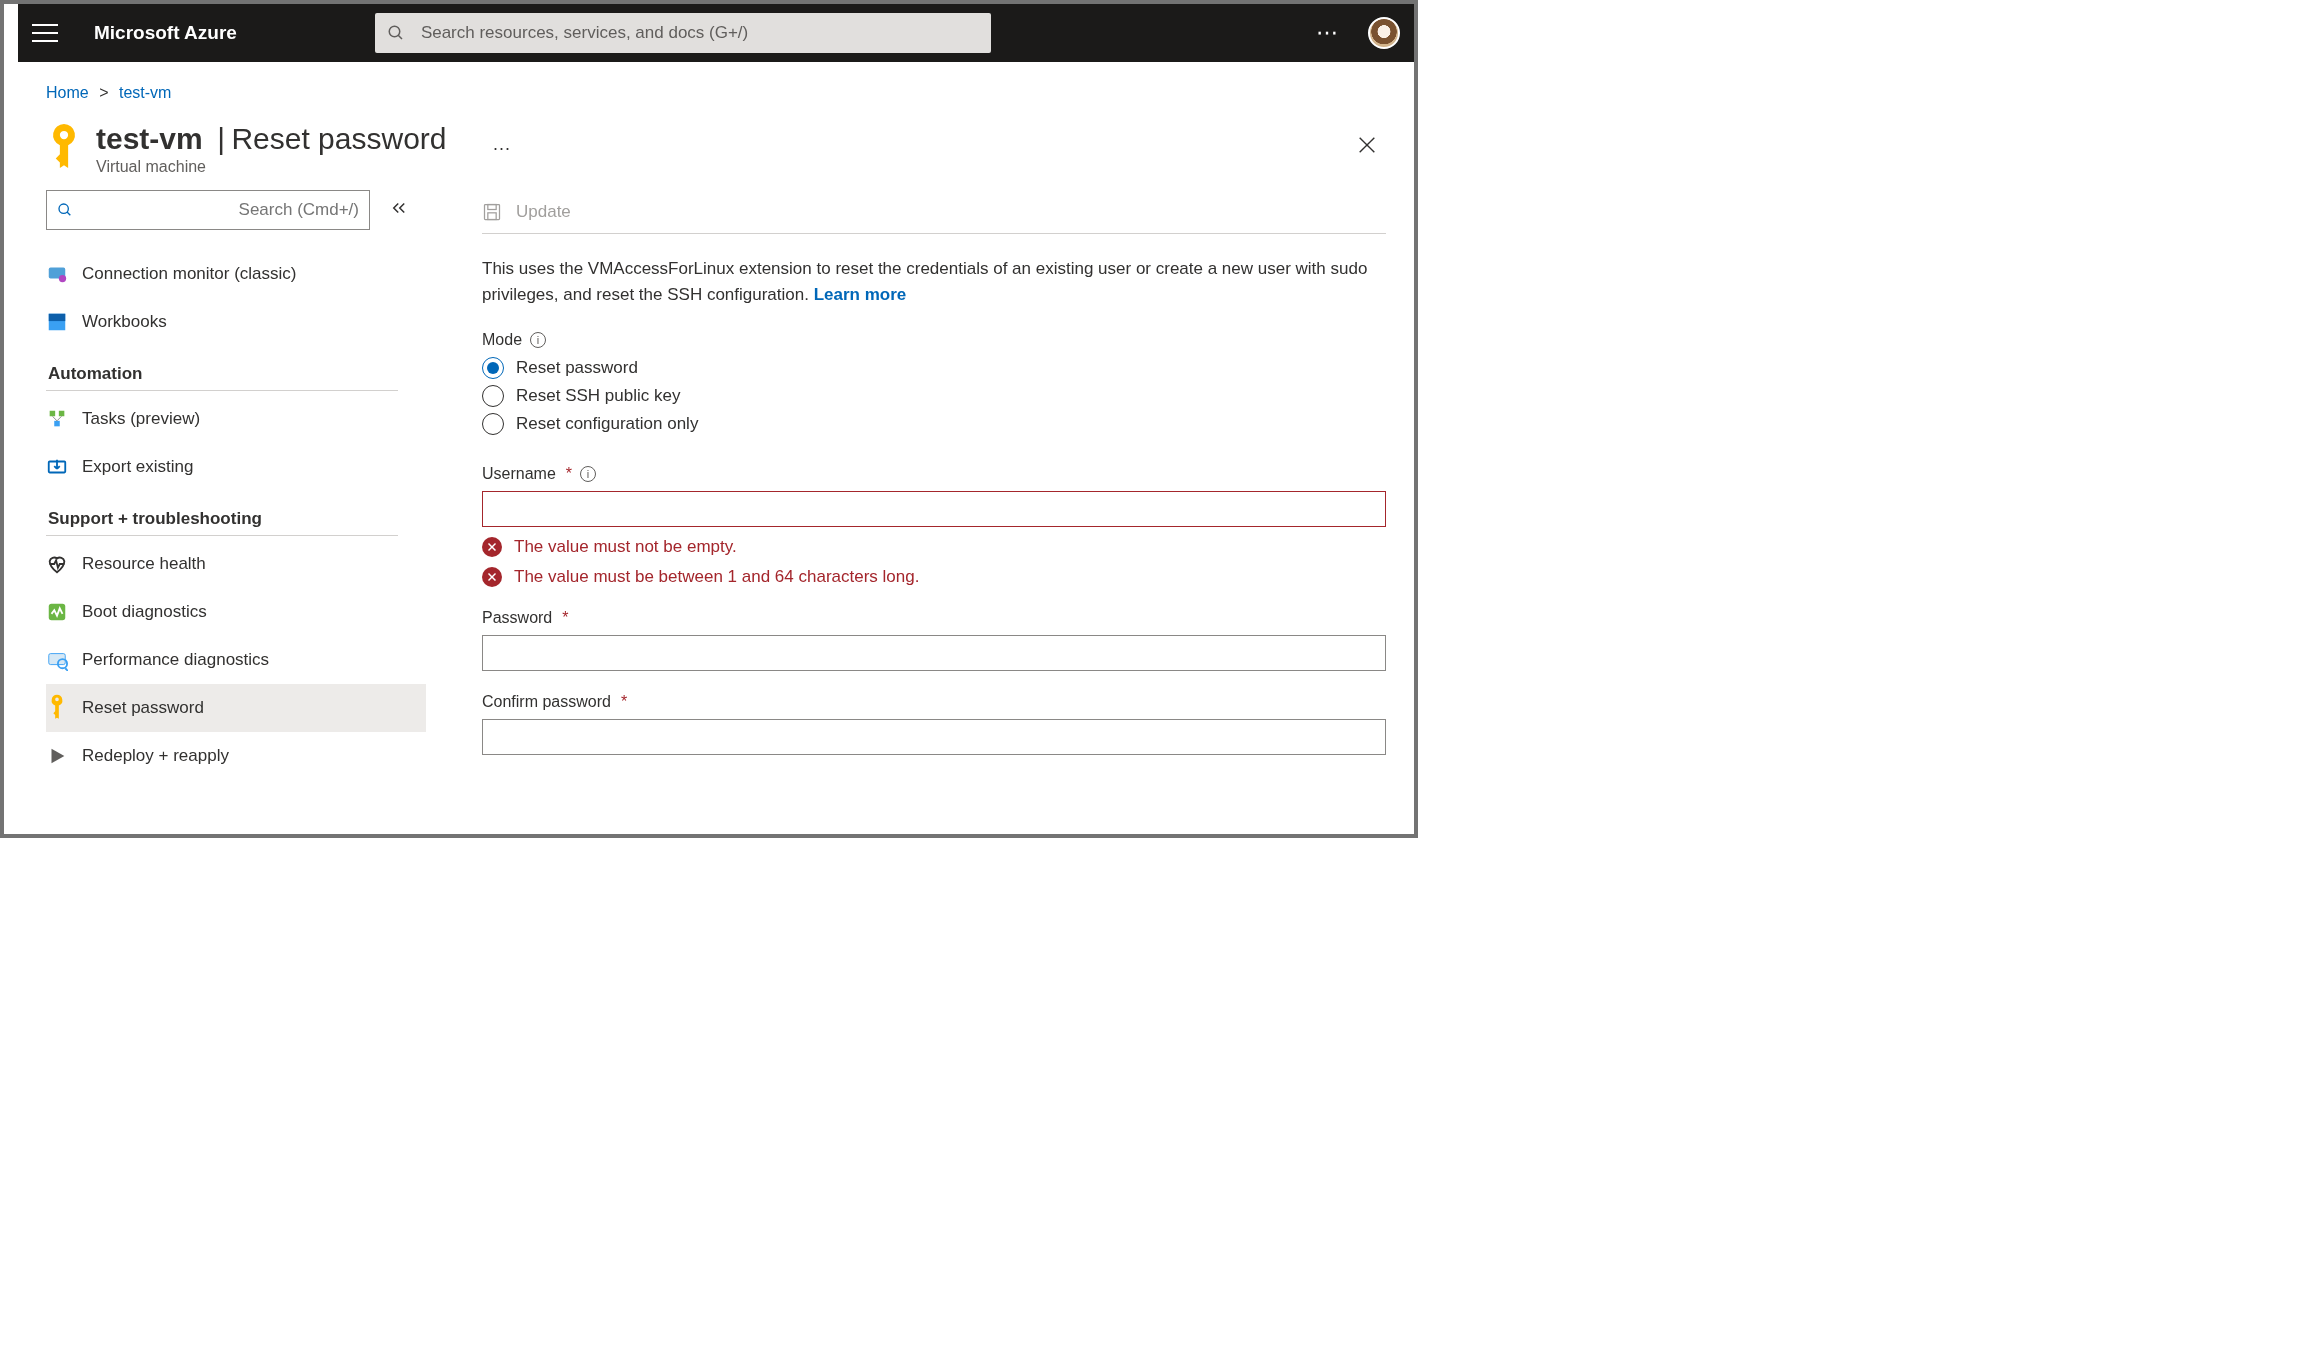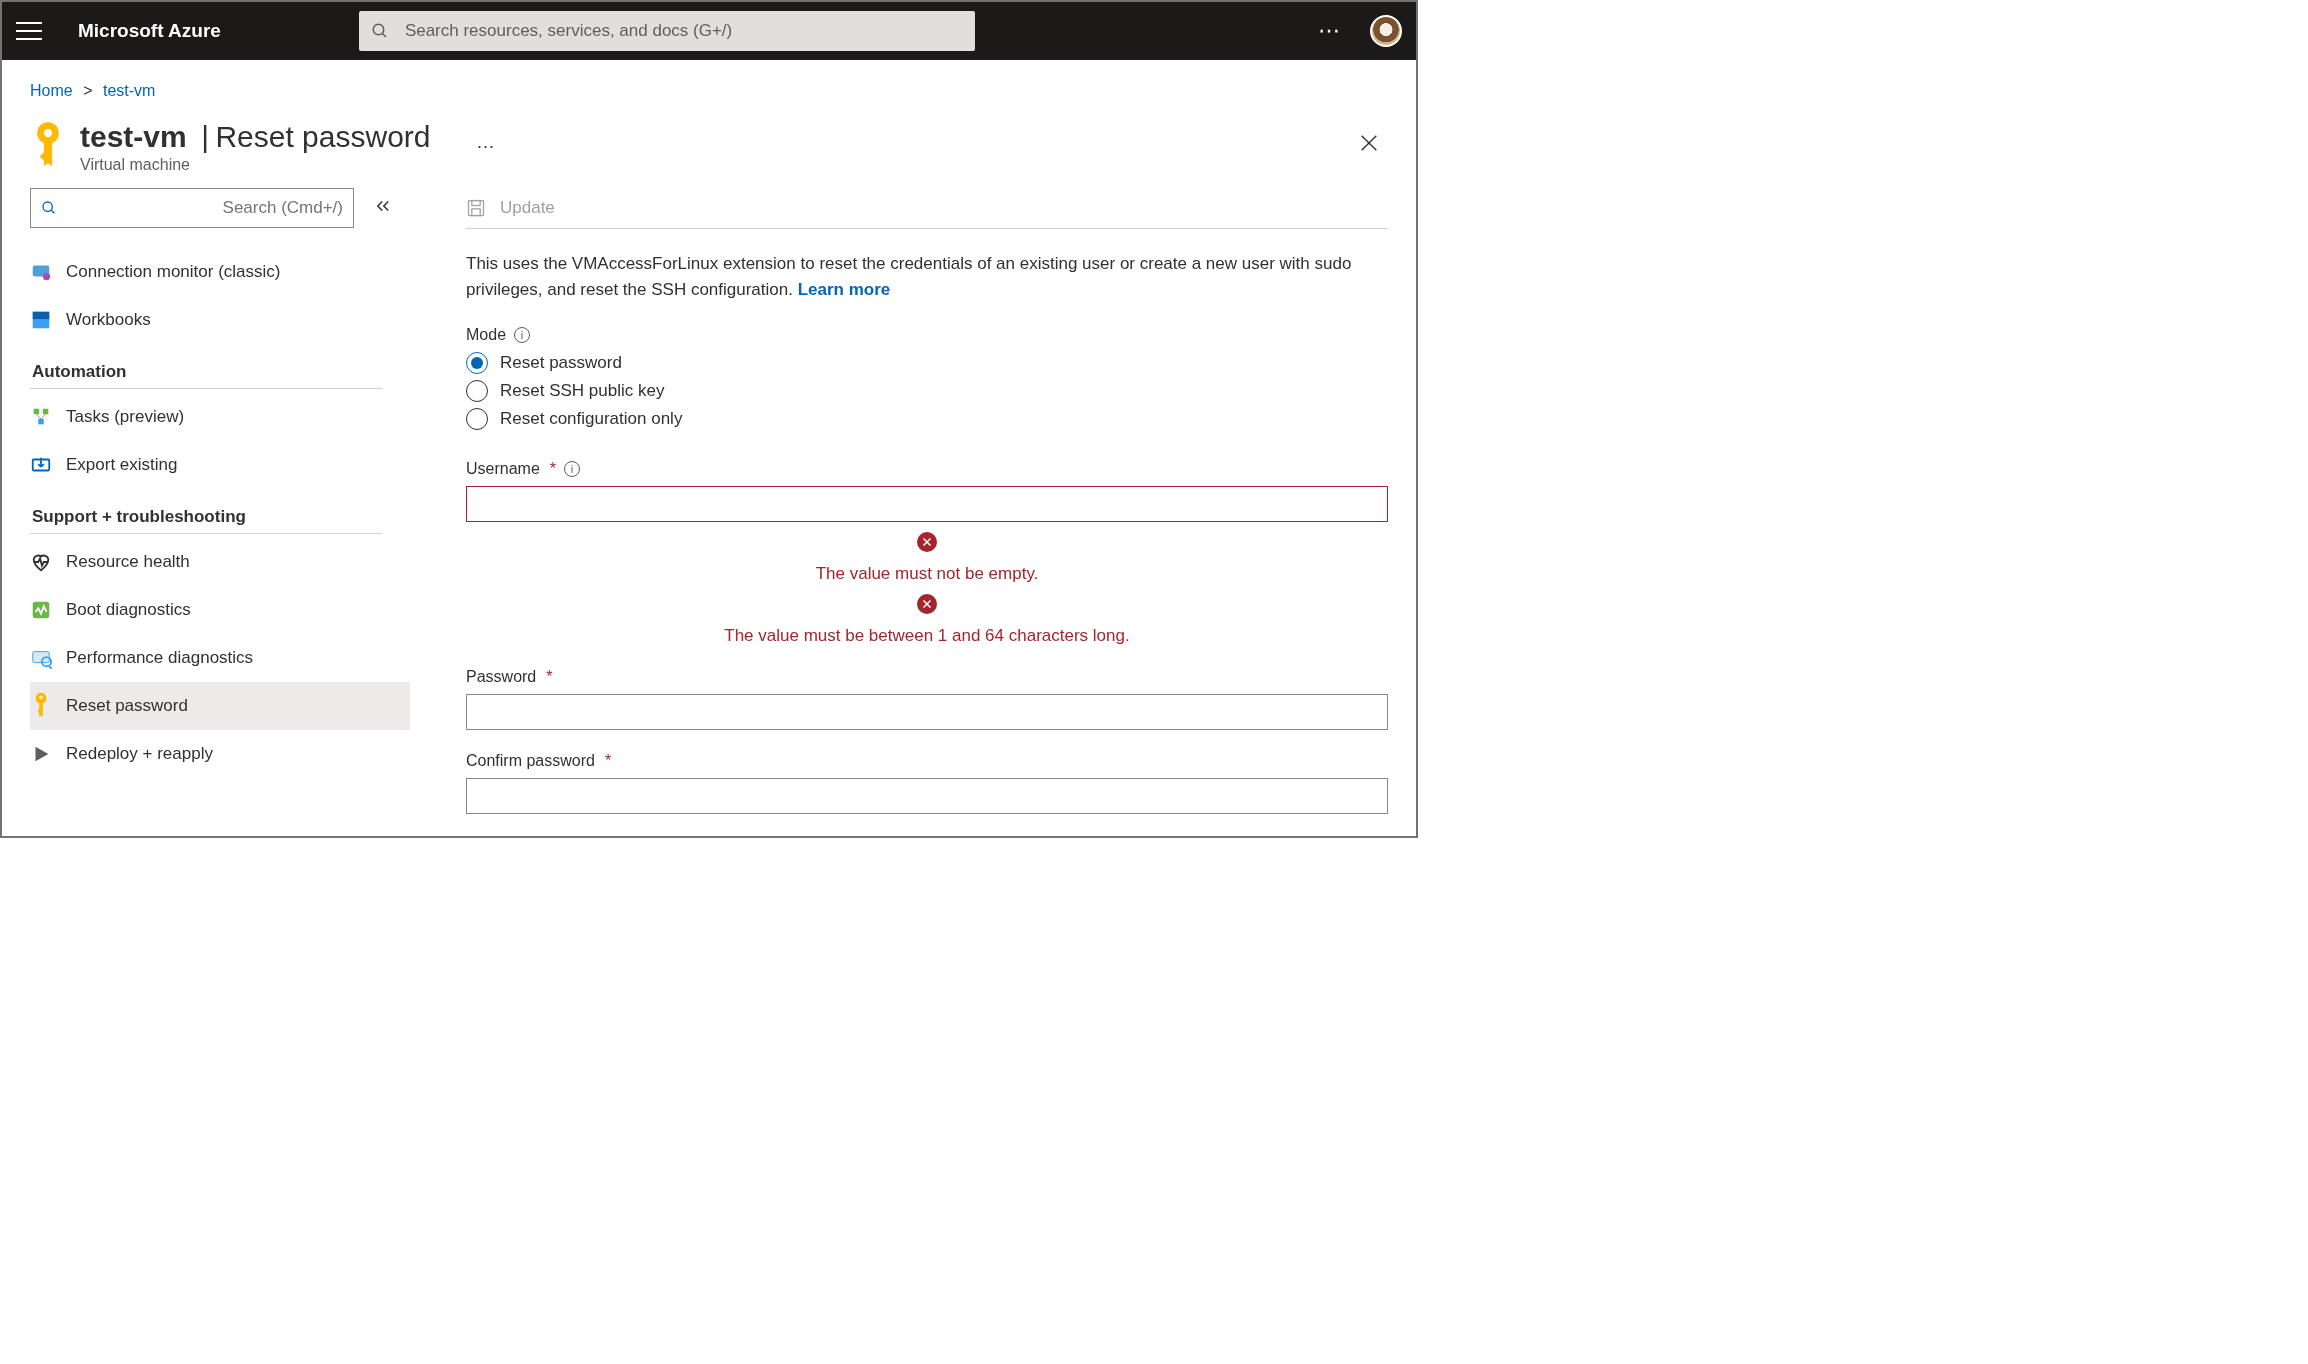--- a/index.html
+++ b/index.html
@@ -1,17 +1,17 @@
 <!DOCTYPE html>
 <html><head>
 <meta charset="utf-8">
 <style>
 * { box-sizing: border-box; margin: 0; padding: 0; font-family: 'Segoe UI', Tahoma, Geneva, Verdana, sans-serif; }
 html, body { width: 100%; height: 100%; background: #fff; }
-.frame { width: 1418px; height: 838px; border: 2px solid #737373; background: #fff; overflow: hidden; display: flex; flex-direction: column; }
+.frame { width: 1418px; height: 838px; border: 4px solid #737373; background: #fff; overflow: hidden; display: flex; flex-direction: column; padding-left: 14px; }
 
 
 .topbar { background: #1b1a19; height: 58px; display: flex; align-items: center; color: #fff; padding: 0 14px; }
 .hamburger { width: 26px; height: 26px; margin-right: 36px; cursor: pointer; display: flex; flex-direction: column; justify-content: space-between; padding: 4px 0; }
 .hamburger span { display: block; height: 2px; background: #fff; }
 .brand { font-size: 19px; font-weight: 600; }
 .searchbox { margin-left: 138px; background: #e1dfdd; color: #605e5c; height: 40px; width: 616px; display: flex; align-items: center; border-radius: 2px; padding: 0 12px; }
 .searchbox svg { width: 18px; height: 18px; margin-right: 16px; flex-shrink: 0; }
 .searchbox-text { font-size: 17px; }
 .topbar-right { margin-left: auto; display: flex; align-items: center; gap: 28px; }
@@ -67,21 +67,21 @@
 .radio-group { margin-bottom: 24px; }
 .radio-row { display: flex; align-items: center; gap: 12px; font-size: 17px; color: #323130; margin-bottom: 6px; cursor: pointer; }
 .radio { width: 22px; height: 22px; border: 1px solid #323130; border-radius: 50%; display: flex; align-items: center; justify-content: center; flex-shrink:0; }
 .radio.checked { border-color: #0067b8; }
 .radio.checked::after { content: ''; width: 12px; height: 12px; background: #0067b8; border-radius: 50%; }
 
 .text-input { width: 100%; max-width: 950px; height: 36px; border: 1px solid #8a8886; padding: 0 10px; font-size: 16px; outline: none; }
 .text-input.error { border-color: #a4262c; }
 .form-group { margin-bottom: 22px; }
 
-.err-row { display: flex; align-items: center; gap: 12px; color: #a4262c; font-size: 17px; margin-top: 10px; flex-direction: column; }
+.err-row { display: flex; align-items: center; gap: 12px; color: #a4262c; font-size: 17px; margin-top: 10px; }
 .err-icon { width: 20px; height: 20px; background: #a4262c; border-radius: 50%; color: #fff; display: flex; align-items: center; justify-content: center; flex-shrink:0; }
 .err-icon svg { width: 12px; height: 12px; }
 
 </style>
 </head>
 <body>
 
 <div class="frame">
 
   <div class="topbar">

